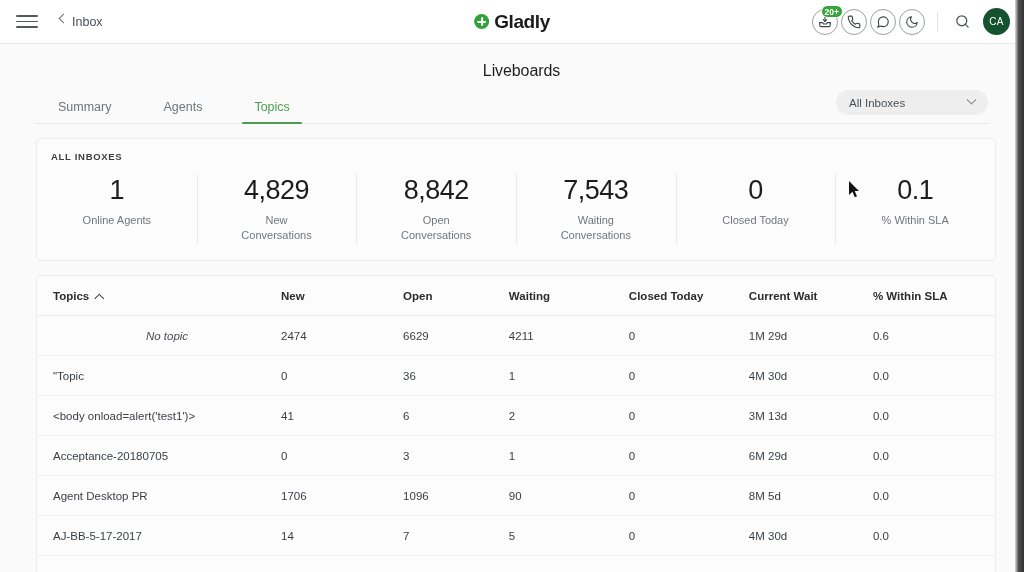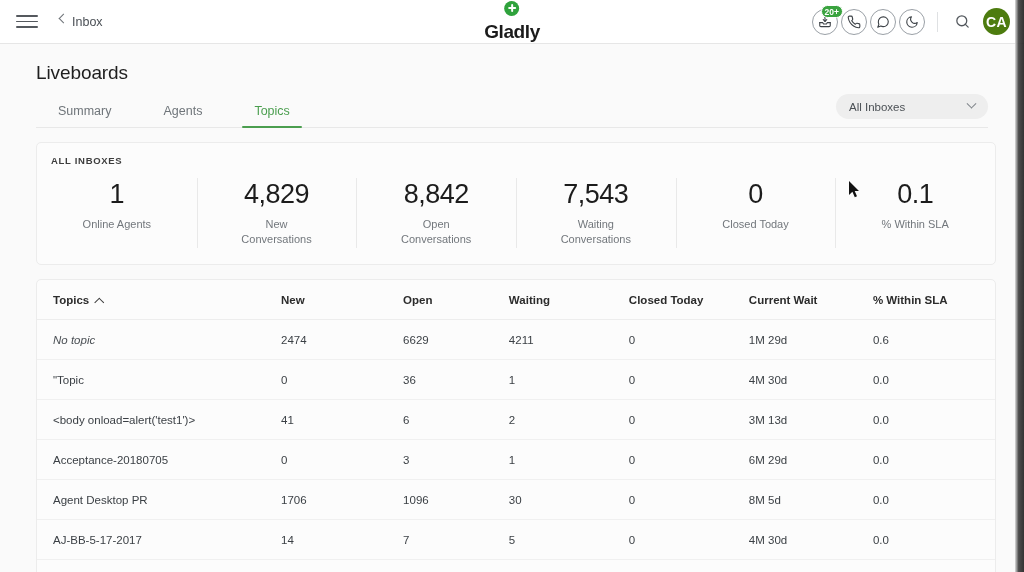--- a/index.html
+++ b/index.html
@@ -75,21 +75,20 @@
   }
 
   .brand {
     position: absolute;
     left: 50%;
     top: 50%;
     transform: translate(-50%, -50%);
     display: flex;
     align-items: center;
     gap: 5px;
-    flex-direction: column;
   }
   .brand-mark {
     width: 15px;
     height: 15px;
     border-radius: 50%;
     background: #2fa23c;
     position: relative;
     flex: none;
   }
   .brand-mark::before,
@@ -157,44 +156,45 @@
   .search-btn {
     width: 24px; height: 24px;
     display: flex; align-items: center; justify-content: center;
     cursor: pointer;
   }
 
   .avatar {
     width: 27px;
     height: 27px;
     border-radius: 50%;
-    background: #4d7c0f;
+    background: #14532d;
     color: #fff;
-    font-size: 14px;
-    font-weight: bold;
+    font-size: 10px;
+    font-weight: normal;
     display: flex;
     align-items: center;
     justify-content: center;
     letter-spacing: 0.3px;
     cursor: pointer;
     margin-left: 6px;
     flex: none;
   }
 
   
   .page {
     padding: 18px 0 0 0;
   }
 
   .page-title {
-    font-size: 19px;
+    font-size: 16px;
     font-weight: normal;
     color: #1f1f1f;
     margin: 0 17px 10px 36px;
     letter-spacing: -0.1px;
+    text-align: center;
   }
 
   .tabsrow {
     position: relative;
     margin: 0 36px;
     border-bottom: 1px solid #e8e8e8;
     display: flex;
     align-items: flex-end;
     height: 34px;
   }
@@ -328,20 +328,21 @@
     white-space: nowrap;
     overflow: hidden;
     text-overflow: ellipsis;
   }
   table.topics th:first-child,
   table.topics td:first-child { padding-left: 16px; }
 
   td.topic-name.is-muted {
     font-style: italic;
     color: #4a4f54;
+    text-align: center;
   }
 
   .th-inner { display: inline-flex; align-items: center; gap: 7px; cursor: pointer; }
   .chev-up {
     width: 6.5px;
     height: 6.5px;
     border-left: 1.4px solid #3a3a3a;
     border-top: 1.4px solid #3a3a3a;
     transform: rotate(45deg);
     position: relative;
@@ -558,21 +559,21 @@
             <td>3</td>
             <td>1</td>
             <td>0</td>
             <td>6M 29d</td>
             <td>0.0</td>
           </tr>
           <tr>
             <td class="topic-name">Agent Desktop PR</td>
             <td>1706</td>
             <td>1096</td>
-            <td>30</td>
+            <td>90</td>
             <td>0</td>
             <td>8M 5d</td>
             <td>0.0</td>
           </tr>
           <tr>
             <td class="topic-name">AJ-BB-5-17-2017</td>
             <td>14</td>
             <td>7</td>
             <td>5</td>
             <td>0</td>

